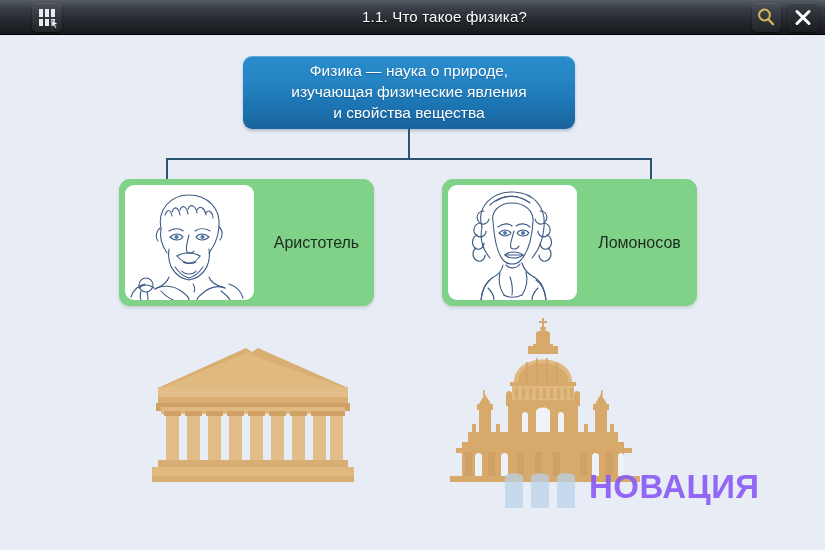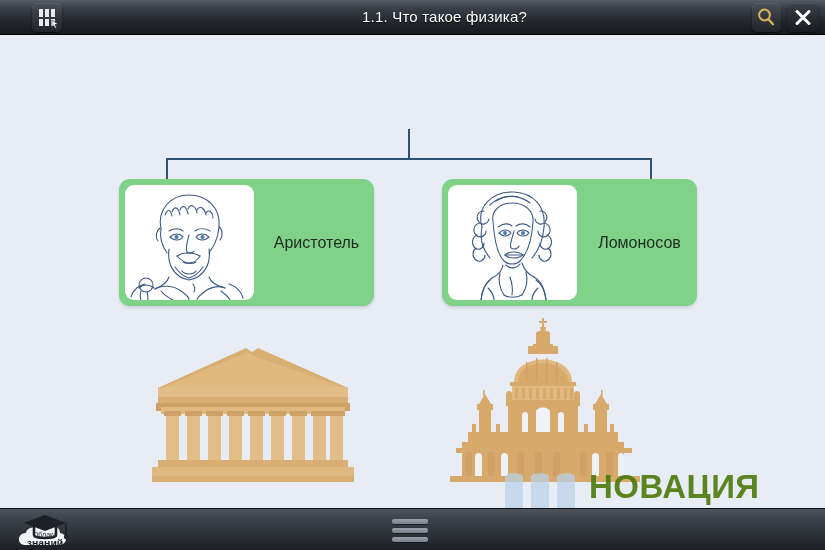--- a/index.html
+++ b/index.html
@@ -171,21 +171,21 @@
     position: absolute;
     left: 2px; top: 2px;
     width: 82px; height: 66px;
   }
   .wm-text {
     position: absolute;
     left: 90px; top: 2px;
     width: 236px;
   }
   .wm-title {
-    color: #4d7c0f;
+    color: #8b5cf6;
     font-size: 33px;
     font-weight: bold;
     letter-spacing: 0.5px;
     line-height: 36px;
     opacity: 0.92;
   }
   .wm-sub {
     color: #c8d2e2;
     font-size: 10.5px;
     line-height: 14px;
@@ -265,20 +265,25 @@
         <svg width="32" height="29" viewBox="0 0 32 29">
           <line x1="10" y1="8.5" x2="22" y2="20.5" stroke="#ffffff" stroke-width="3" stroke-linecap="round"></line>
           <line x1="22" y1="8.5" x2="10" y2="20.5" stroke="#ffffff" stroke-width="3" stroke-linecap="round"></line>
         </svg>
       </span>
     </div>
   </div>
 
   <div class="stage">
 
+    <div class="def-box">
+      <div class="def-line">Физика — наука о природе,</div>
+      <div class="def-line">изучающая физические явления</div>
+      <div class="def-line">и свойства вещества</div>
+    </div>
 
     <div class="conn conn-v-top"></div>
     <div class="conn conn-h"></div>
     <div class="conn conn-v-left"></div>
     <div class="conn conn-v-right"></div>
 
     <div class="person-card card-right">
       <div class="portrait">
         <span>
           <svg width="129" height="115" viewBox="0 0 129 115">
@@ -547,39 +552,14 @@
       </div>
       <div class="wm-text">
         <div class="wm-title">НОВАЦИЯ</div>
         <div class="wm-sub">комплексное оснащение</div>
 
       </div>
     </div>
 
   </div>
 
-  <div class="bottombar">
-
-    <div class="brand-logo">
-      <span>
-        <svg width="64" height="39" viewBox="0 0 64 39">
-
-          <path d="M14 22 C6 22 4 32 12 34 L48 34 C56 33 56 23 48 22 C48 14 36 12 32 18 C26 14 14 16 14 22 Z" fill="#f2f4f7"></path>
-
-          <path d="M12 12 L33 4 L54 12 L33 20 Z" fill="#1d2125"></path>
-          <path d="M22 15 L22 24 C22 28 44 28 44 24 L44 15" fill="none" stroke="#1d2125" stroke-width="2.6"></path>
-          <path d="M54 12 L54 25" stroke="#1d2125" stroke-width="1.6" fill="none"></path>
-          <circle cx="54" cy="26" r="2.2" fill="#1d2125"></circle>
-
-          <text x="33" y="26" font-family="Liberation Sans, sans-serif" font-size="7" fill="#2a2f35" text-anchor="middle">Облако</text>
-          <text x="33" y="36" font-family="Liberation Sans, sans-serif" font-size="10.5" font-weight="bold" fill="#1d2125" text-anchor="middle">знаний</text>
-        </svg>
-      </span>
-    </div>
-
-    <div class="hamburger">
-      <span></span>
-      <span></span>
-      <span></span>
-    </div>
-  </div>
 
 </div>
 
 </body></html>

